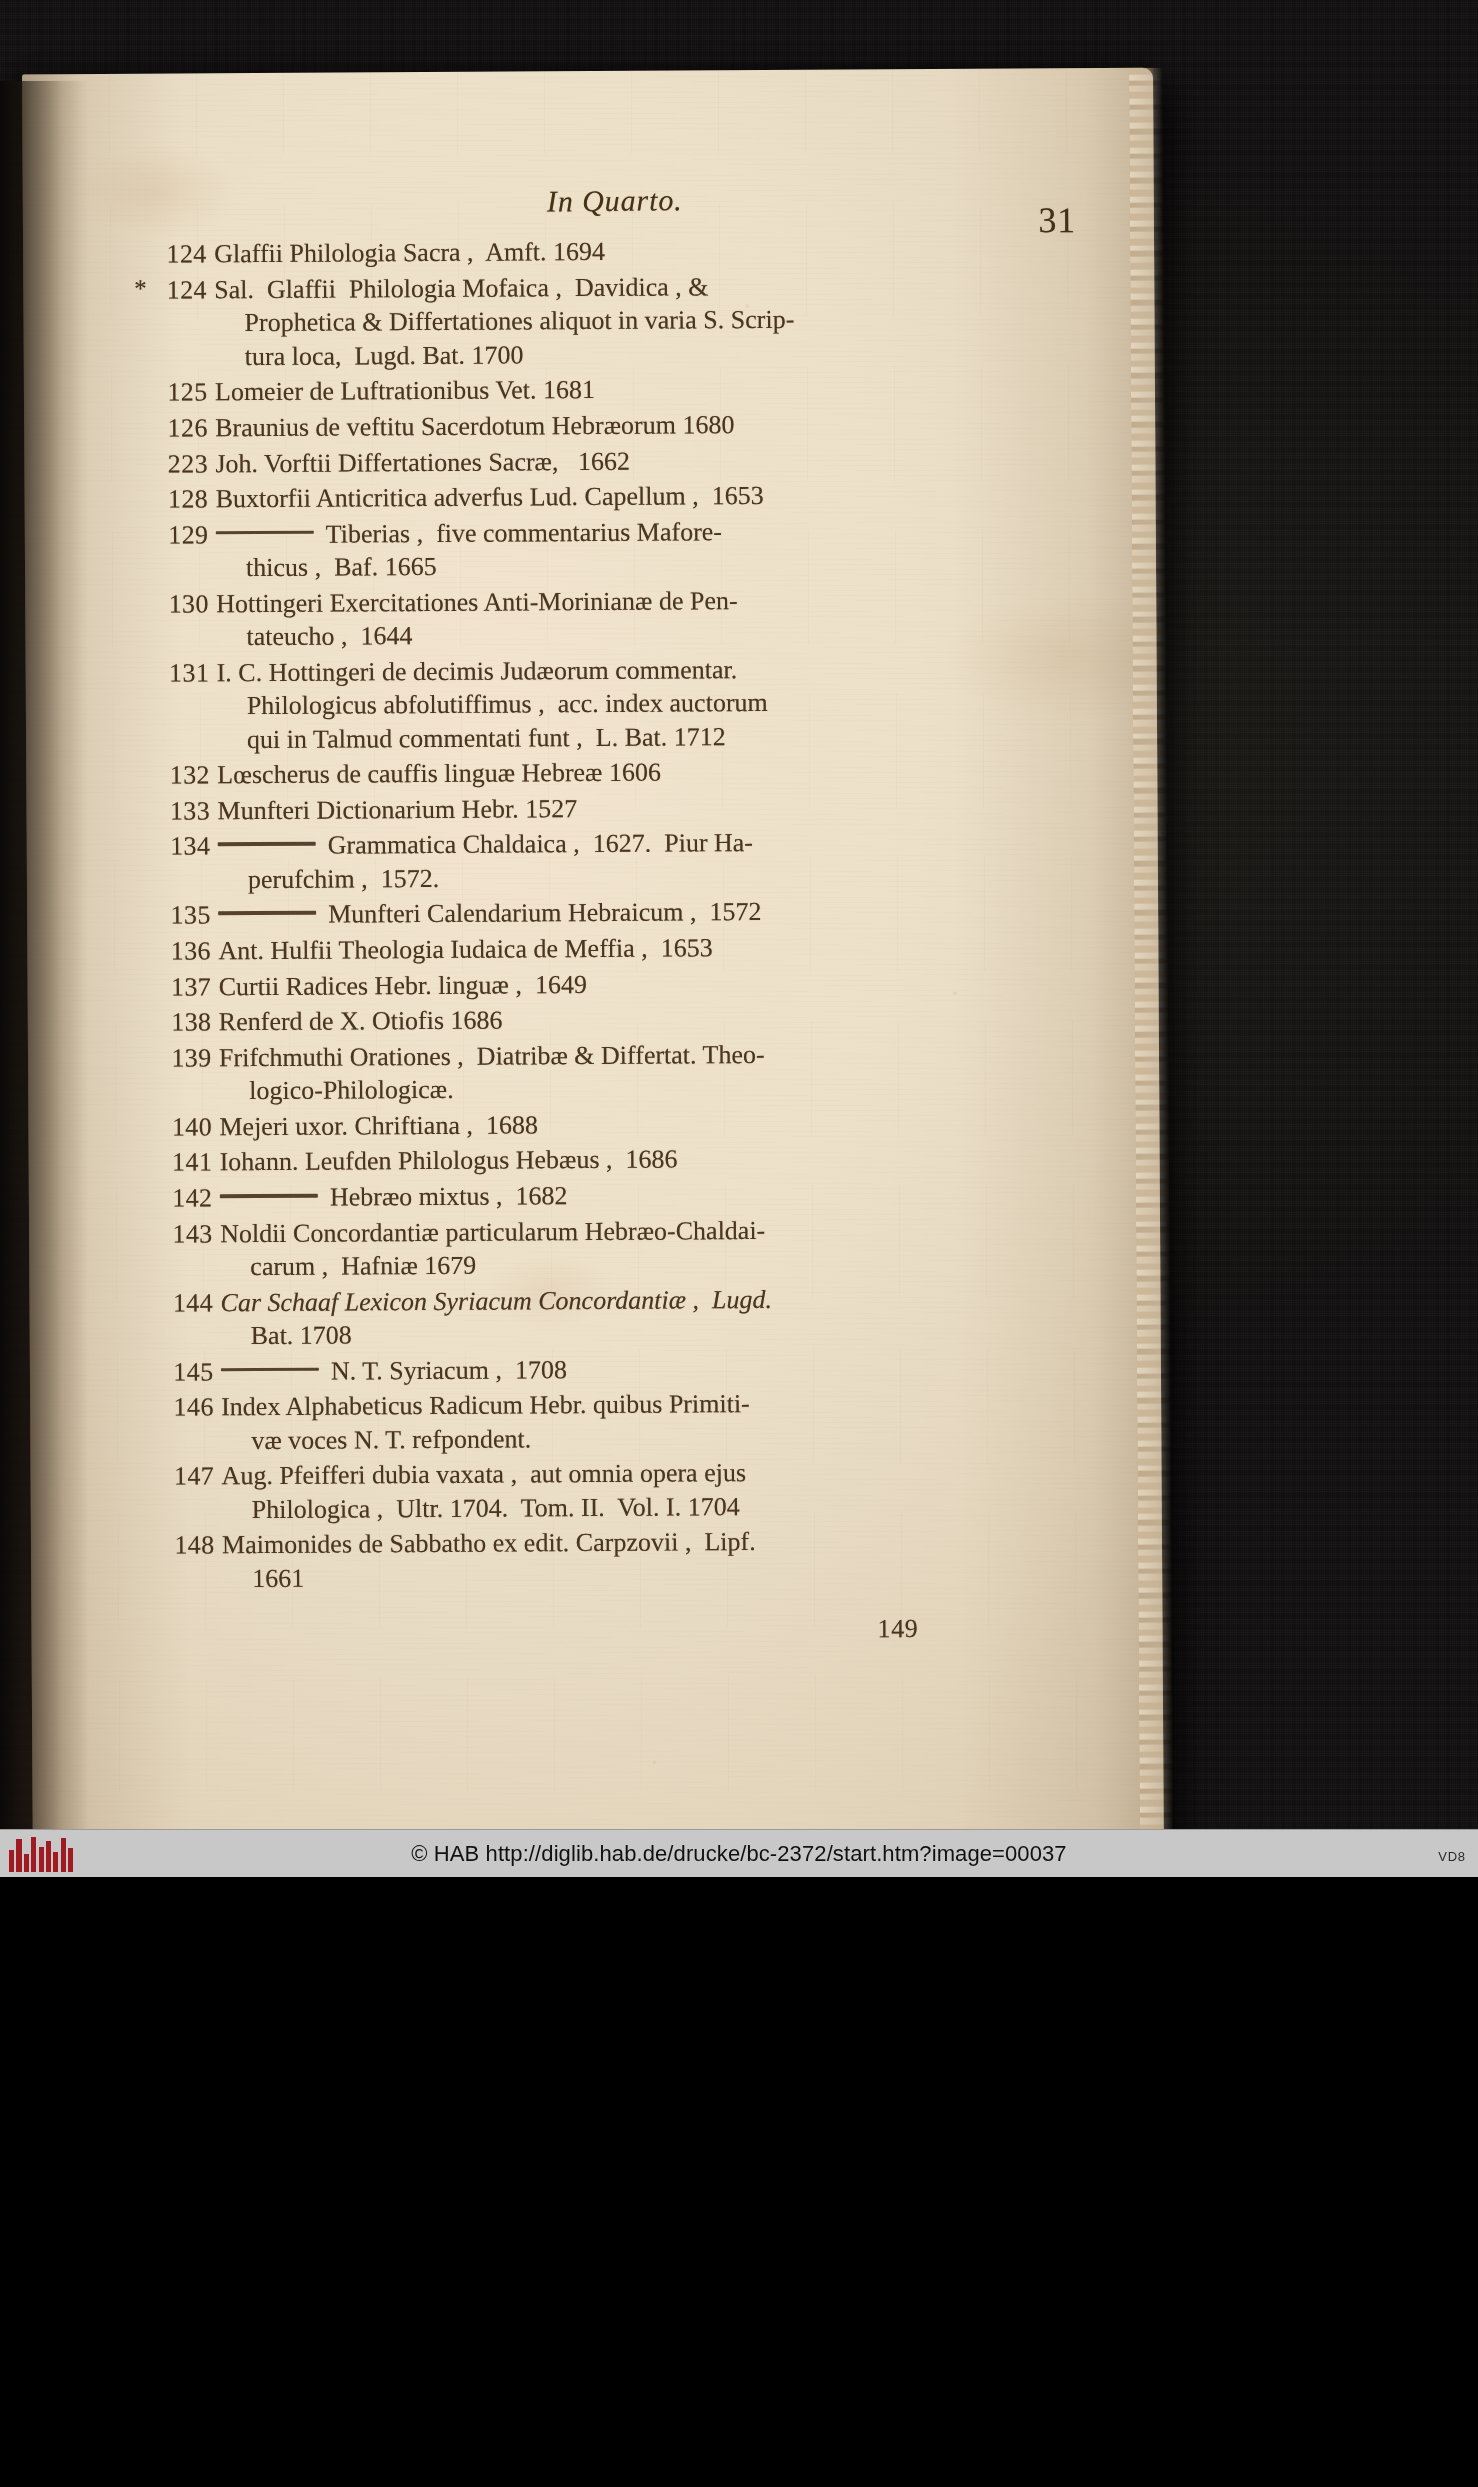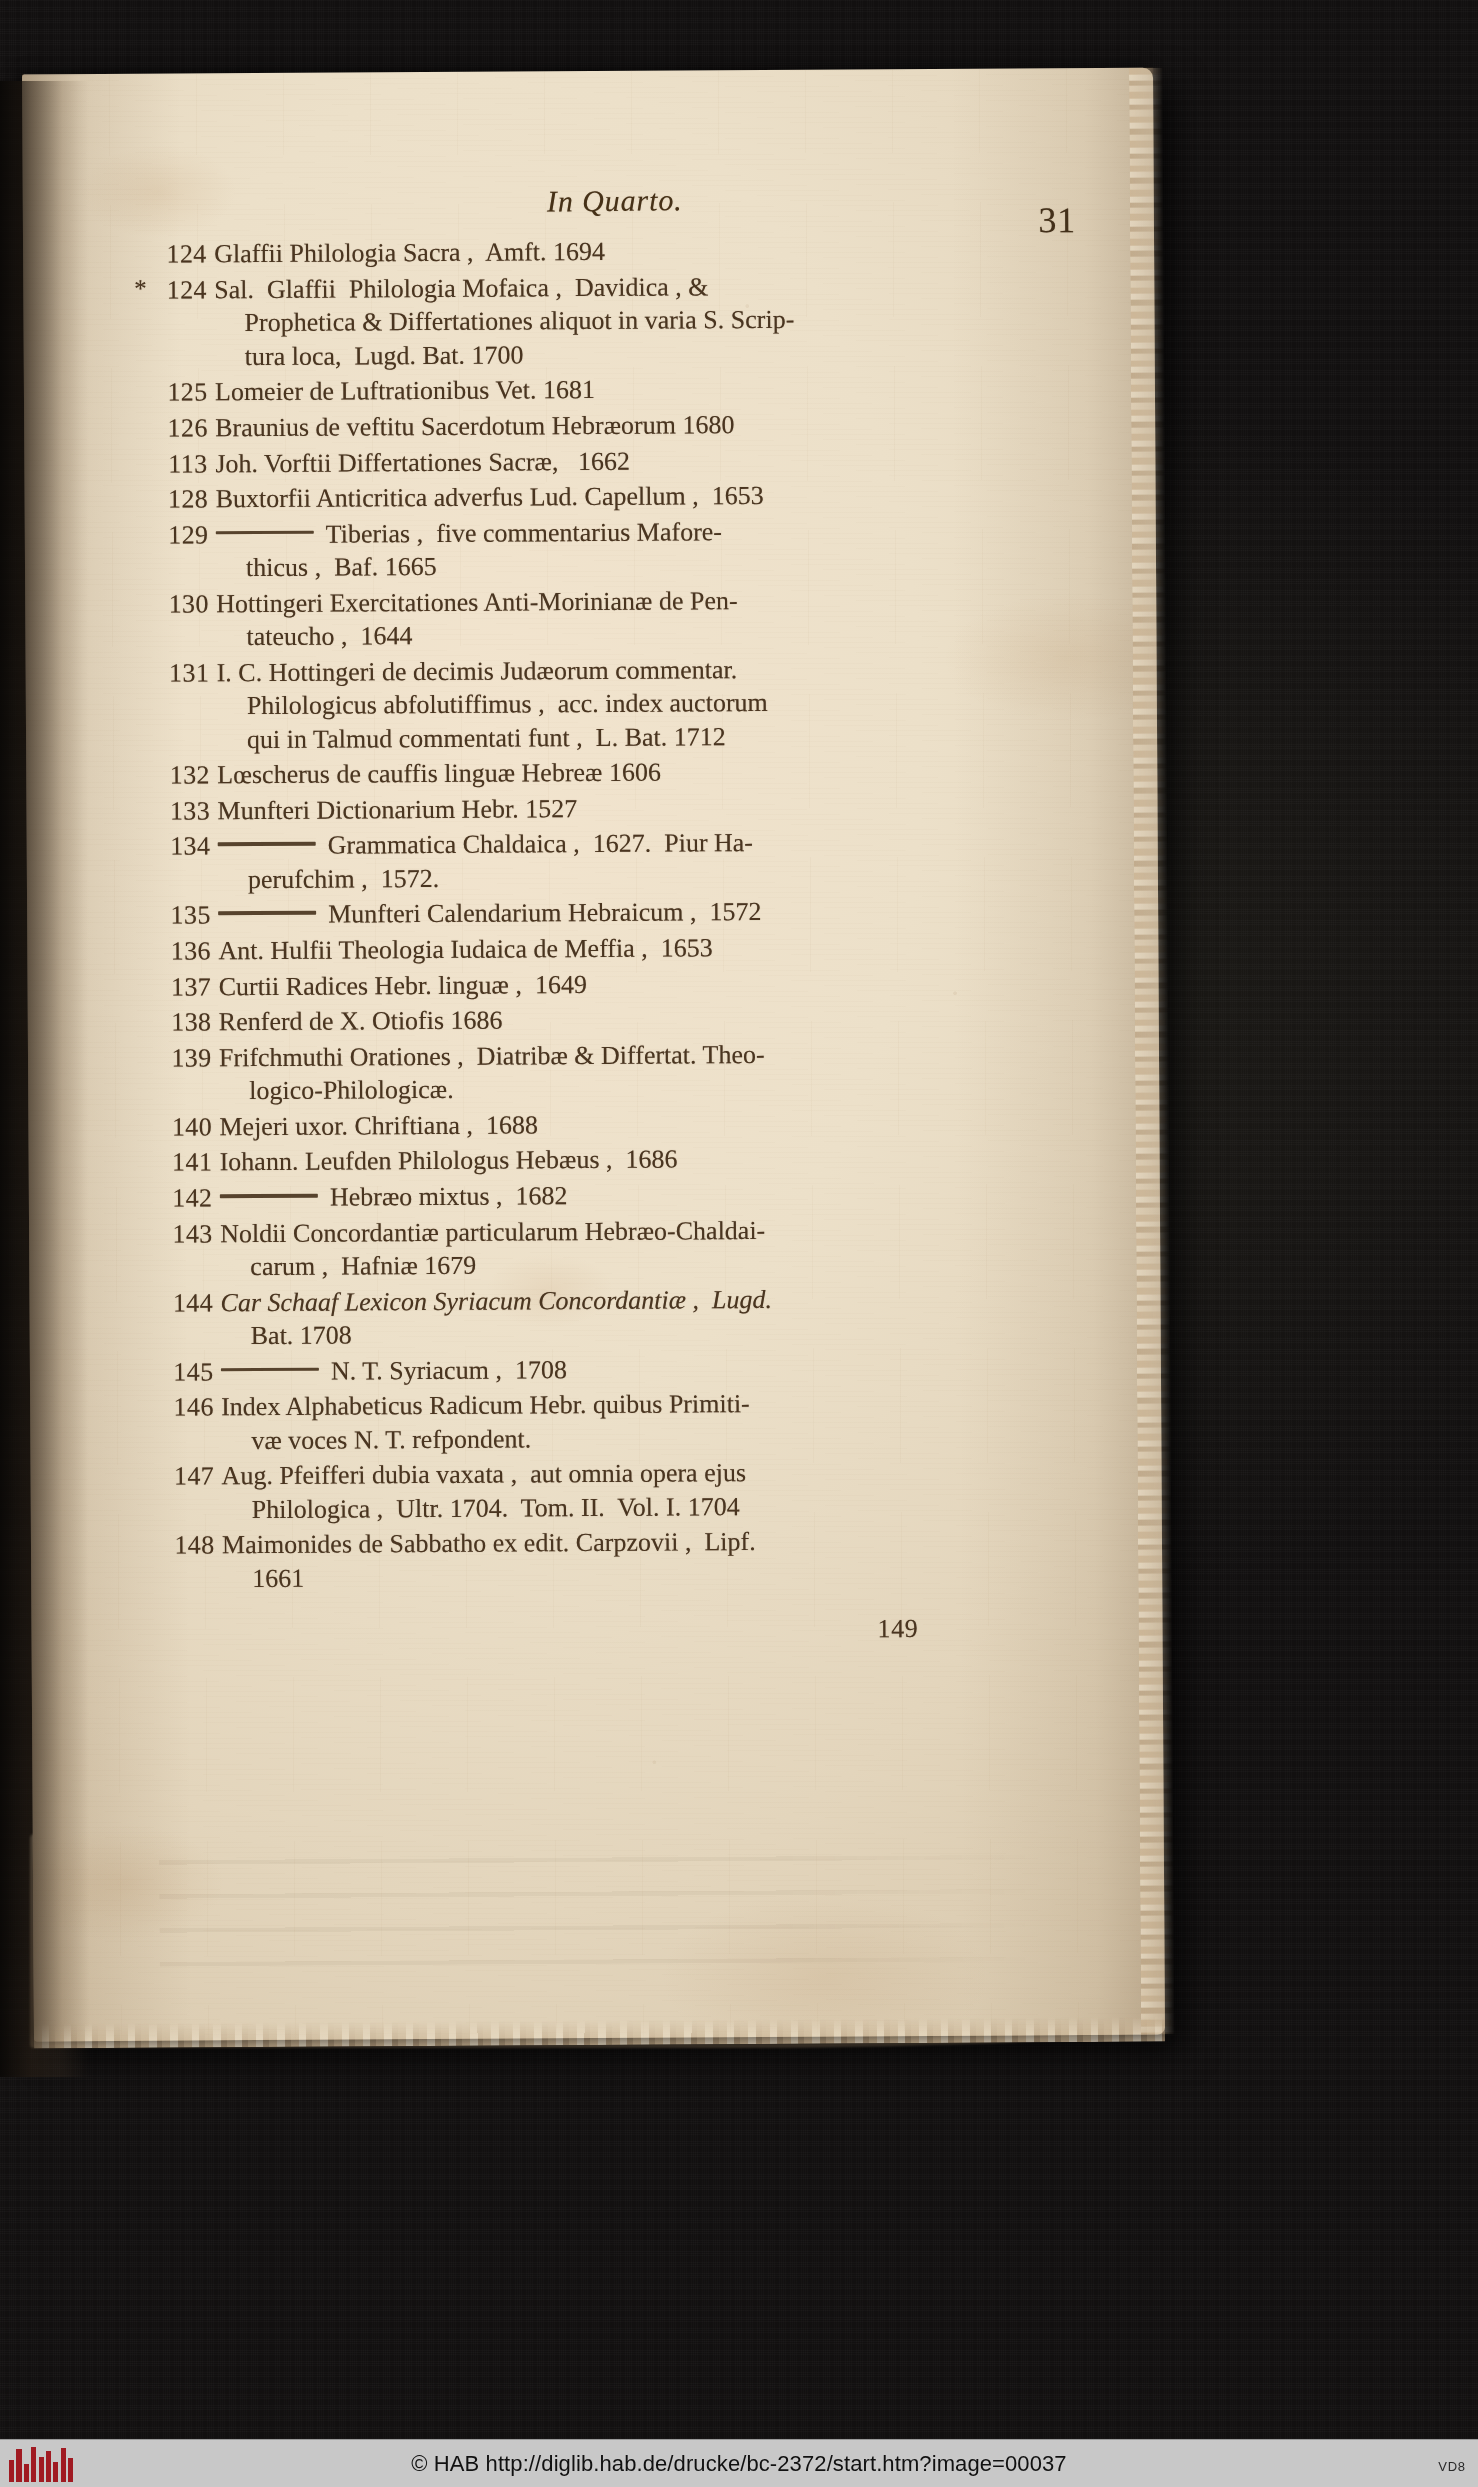--- a/index.html
+++ b/index.html
@@ -12,21 +12,21 @@
     width: 1479px;
     height: 2487px;
     overflow: hidden;
     font-family: "Liberation Serif", "DejaVu Serif", serif;
   }
 
   
   .scan {
     position: relative;
     width: 1479px;
-    height: 2487px;
+    height: 1877px;
     background:
       radial-gradient(ellipse 1109px 665px at 48% 40%, #2b2824 0%, #1a1815 45%, #121010 100%);
     overflow: hidden;
   }
 
   
   .cloth {
     position: absolute;
     inset: 0;
     background-image:
@@ -365,21 +365,21 @@
           </div>
           <div class="entry">
             <span class="star"></span>
             <span class="num">126</span>
             <span class="body">
               <span class="line"><span>Braunius de veftitu Sacerdotum Hebræorum 1680</span></span>
             </span>
           </div>
           <div class="entry">
             <span class="star"></span>
-            <span class="num">113</span>
+            <span class="num">223</span>
             <span class="body">
               <span class="line"><span>Joh. Vorftii Differtationes Sacræ,   1662</span></span>
             </span>
           </div>
           <div class="entry">
             <span class="star"></span>
             <span class="num">128</span>
             <span class="body">
               <span class="line"><span>Buxtorfii Anticritica adverfus Lud. Capellum ,  1653</span></span>
             </span>

